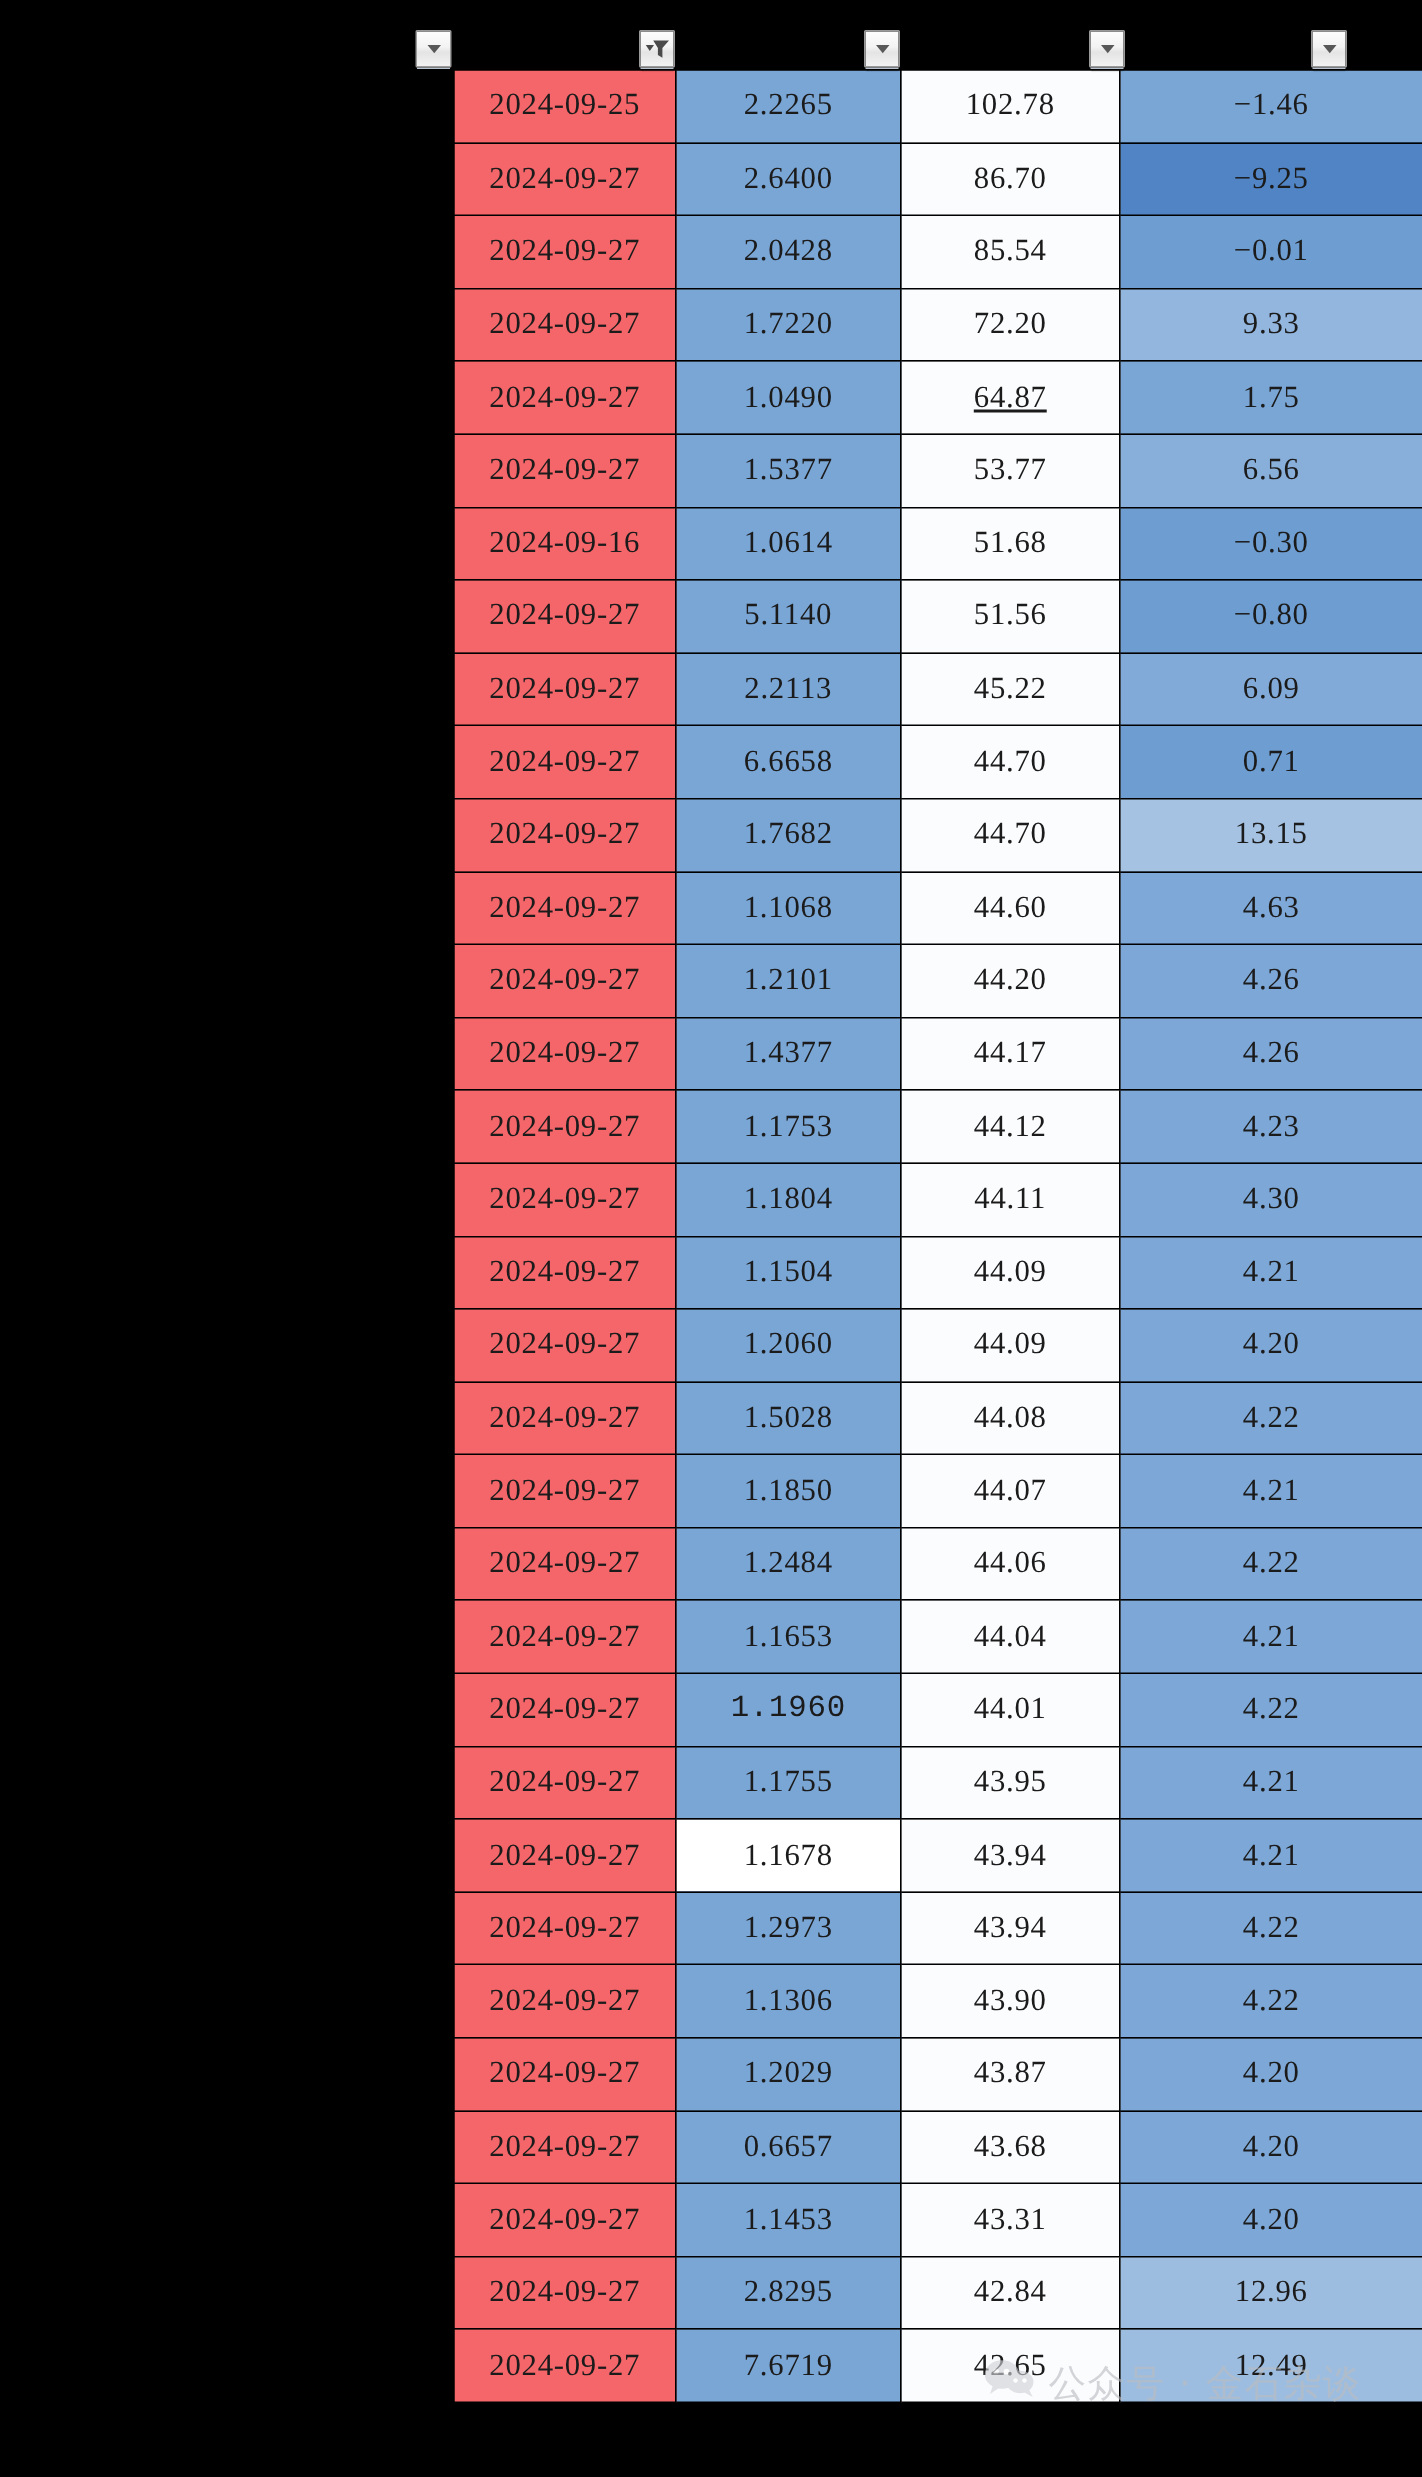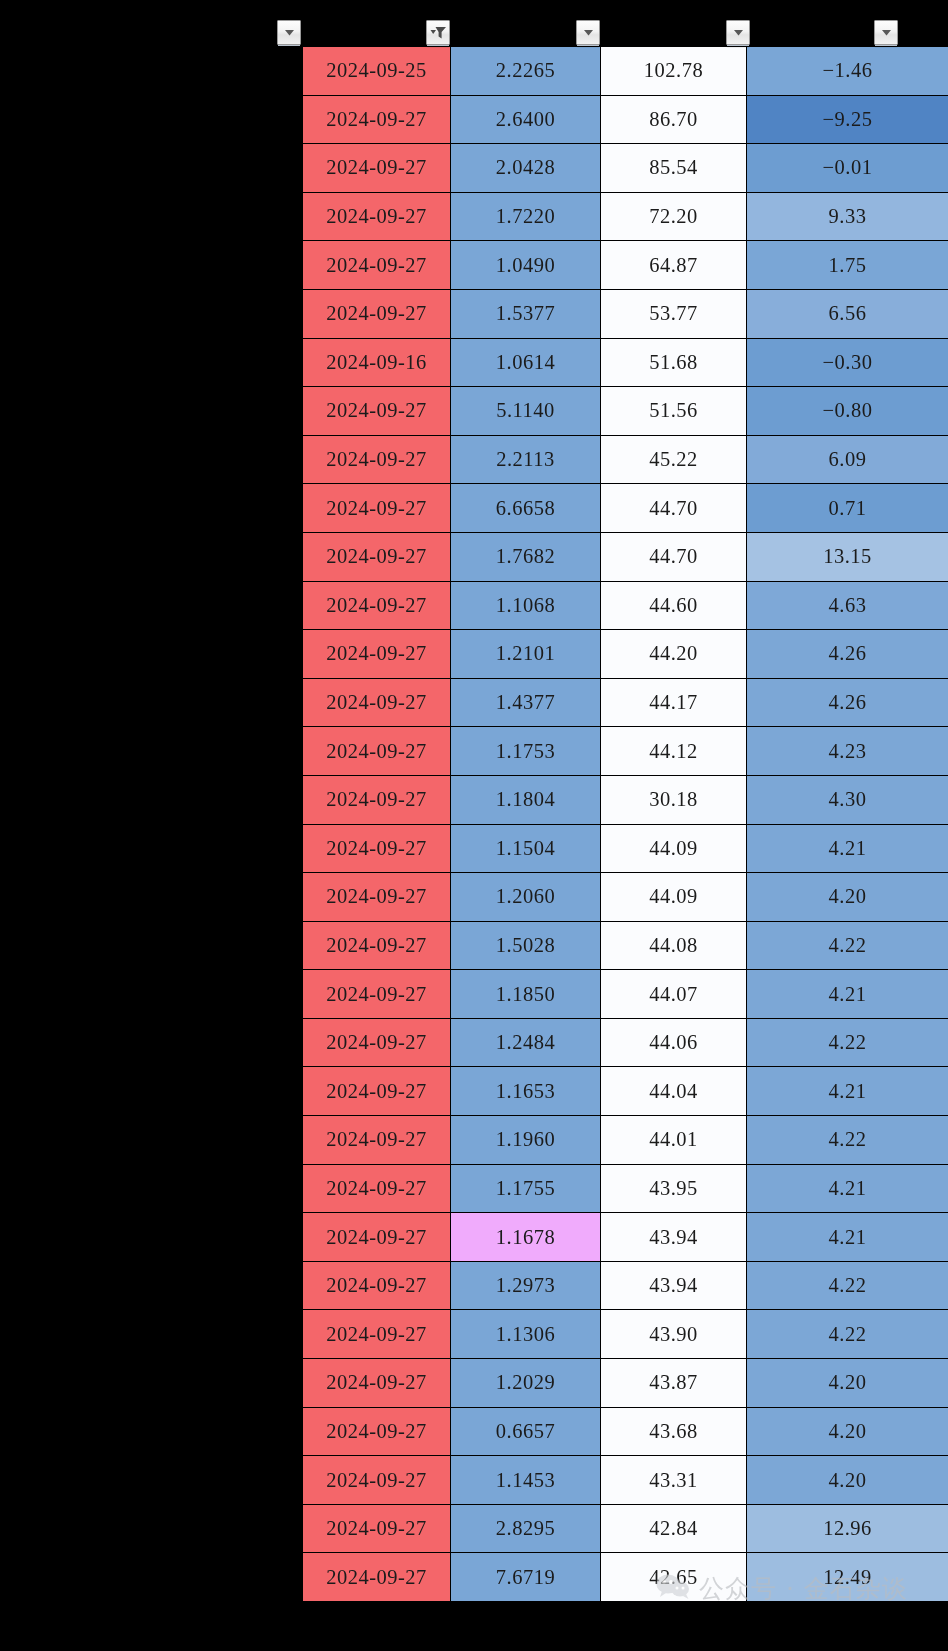--- a/index.html
+++ b/index.html
@@ -137,21 +137,21 @@
       </tr>
       <tr>
         <td style="background: rgb(244, 102, 106);">2024-09-27</td>
         <td style="background: rgb(122, 166, 214);">1.7220</td>
         <td style="background: rgb(251, 252, 254);">72.20</td>
         <td style="background: rgb(147, 182, 222);">9.33</td>
       </tr>
       <tr>
         <td style="background: rgb(244, 102, 106);">2024-09-27</td>
         <td style="background: rgb(122, 166, 214);">1.0490</td>
-        <td style="background: rgb(251, 252, 254);">64.87</td>
+        <td style="background: rgb(251, 252, 254); text-decoration: underline;">64.87</td>
         <td style="background: rgb(122, 166, 214);">1.75</td>
       </tr>
       <tr>
         <td style="background: rgb(244, 102, 106);">2024-09-27</td>
         <td style="background: rgb(122, 166, 214);">1.5377</td>
         <td style="background: rgb(251, 252, 254);">53.77</td>
         <td style="background: rgb(136, 174, 218);">6.56</td>
       </tr>
       <tr>
         <td style="background: rgb(244, 102, 106);">2024-09-16</td>
@@ -203,21 +203,21 @@
       </tr>
       <tr>
         <td style="background: rgb(244, 102, 106);">2024-09-27</td>
         <td style="background: rgb(122, 166, 214);">1.1753</td>
         <td style="background: rgb(251, 252, 254);">44.12</td>
         <td style="background: rgb(124, 167, 214);">4.23</td>
       </tr>
       <tr>
         <td style="background: rgb(244, 102, 106);">2024-09-27</td>
         <td style="background: rgb(122, 166, 214); margin-top: 28px;">1.1804</td>
-        <td style="background: rgb(251, 252, 254);">30.18</td>
+        <td style="background: rgb(251, 252, 254);">44.11</td>
         <td style="background: rgb(124, 167, 214);">4.30</td>
       </tr>
       <tr>
         <td style="background: rgb(244, 102, 106);">2024-09-27</td>
         <td style="background: rgb(122, 166, 214);">1.1504</td>
         <td style="background: rgb(251, 252, 254);">44.09</td>
         <td style="background: rgb(124, 167, 214);">4.21</td>
       </tr>
       <tr>
         <td style="background: rgb(244, 102, 106);">2024-09-27</td>
@@ -244,33 +244,33 @@
         <td style="background: rgb(124, 167, 214);">4.22</td>
       </tr>
       <tr>
         <td style="background: rgb(244, 102, 106);">2024-09-27</td>
         <td style="background: rgb(122, 166, 214);">1.1653</td>
         <td style="background: rgb(251, 252, 254);">44.04</td>
         <td style="background: rgb(124, 167, 214);">4.21</td>
       </tr>
       <tr>
         <td style="background: rgb(244, 102, 106);">2024-09-27</td>
-        <td style="background: rgb(122, 166, 214);">1.1960</td>
+        <td style="background: rgb(122, 166, 214); font-family: Liberation Mono, monospace;">1.1960</td>
         <td style="background: rgb(251, 252, 254);">44.01</td>
         <td style="background: rgb(124, 167, 214);">4.22</td>
       </tr>
       <tr>
         <td style="background: rgb(244, 102, 106);">2024-09-27</td>
         <td style="background: rgb(122, 166, 214);">1.1755</td>
         <td style="background: rgb(251, 252, 254);">43.95</td>
         <td style="background: rgb(124, 167, 214);">4.21</td>
       </tr>
       <tr>
         <td style="background: rgb(244, 102, 106);">2024-09-27</td>
-        <td style="background: #f0abfc;">1.1678</td>
+        <td style="background: #ffffff;">1.1678</td>
         <td style="background: rgb(251, 252, 254);">43.94</td>
         <td style="background: rgb(124, 167, 214);">4.21</td>
       </tr>
       <tr>
         <td style="background: rgb(244, 102, 106);">2024-09-27</td>
         <td style="background: rgb(122, 166, 214);">1.2973</td>
         <td style="background: rgb(251, 252, 254);">43.94</td>
         <td style="background: rgb(124, 167, 214);">4.22</td>
       </tr>
       <tr>

